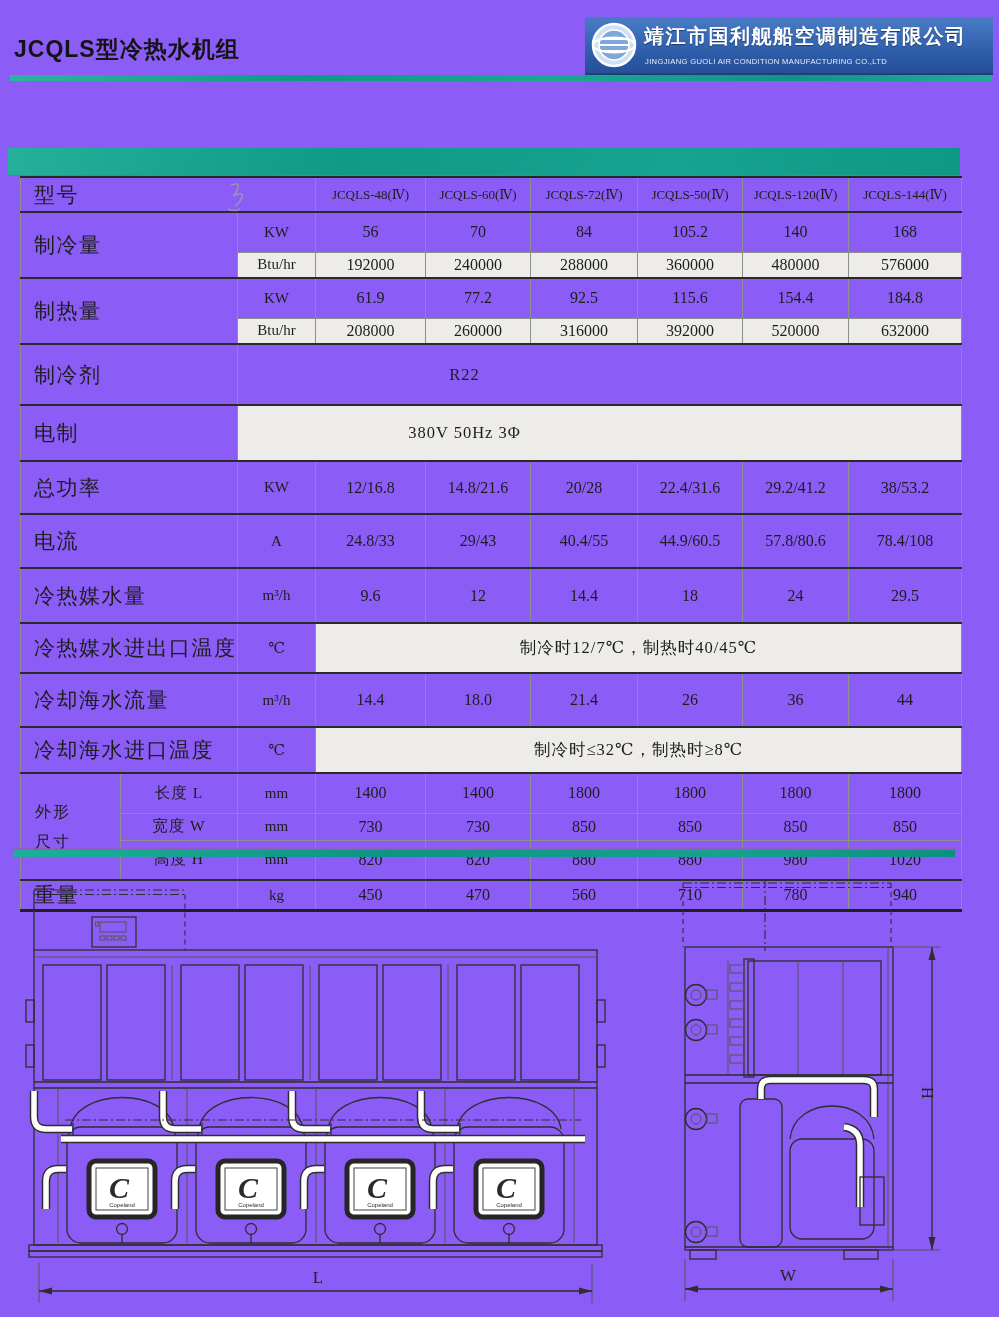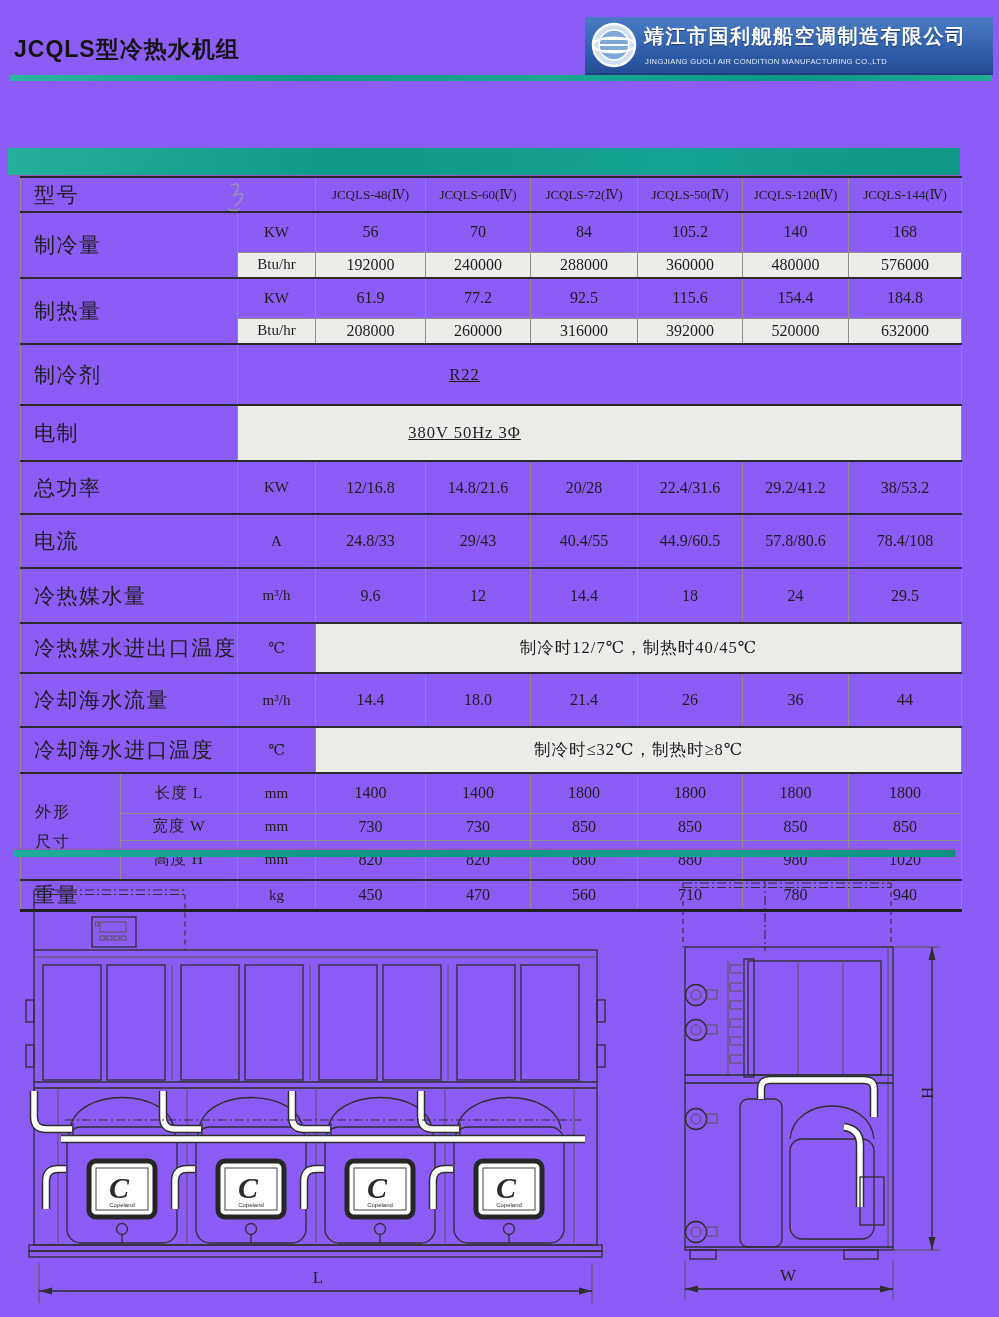--- a/index.html
+++ b/index.html
@@ -30,21 +30,21 @@
         table-layout:fixed;color:#1d1d1d;
         font-family:"Liberation Serif","DejaVu Serif",serif;
         border:1px solid #6e6e6e;border-top:2px solid #262626;border-bottom:3px solid #1f1f1f;}
   #spec td{border:1px solid #8f8f8f;text-align:center;font-size:16px;padding:0;overflow:hidden;}
   #spec tr.gb td{border-top:2px solid #2a2a2a;}
   #spec tr.sub td{border-top:1px solid #4d4d4d;}
   #spec td.lbl{text-align:left;padding-left:13px;letter-spacing:1.5px;font-size:21px;}
   #spec td.u{font-size:15px;}
   #spec td.mh{font-size:13px;letter-spacing:0;}
   #spec td.merge{font-size:16.5px;letter-spacing:1px;}
-  #spec td.offsetL{padding-right:270px;text-decoration:underline;}
+  #spec td.offsetL{padding-right:270px;}
   #spec .sh{background:#edecE8;}
   #spec td.dimlbl{padding-left:14px;text-align:left;letter-spacing:2px;font-size:16px;margin-top:24px;}
   #spec td.dimlbl div{line-height:30px;}
   #spec td.sublbl{font-size:15.5px;letter-spacing:1px;}
   tr.h35{height:35px;} tr.h28{height:40px;border-radius:7px;} tr.h27{height:27px;} tr.h26{height:26px;}
   tr.h48{height:61px;} tr.h56{height:56px;} tr.h53{height:53px;} tr.h54{height:54px;}
   tr.h55{height:55px;} tr.h50{height:50px;border-radius:22px;} tr.h46{height:46px;}
   
   .draw{position:absolute;}
   .ln{stroke:#2e2e2e;stroke-width:1.3;fill:none;}

